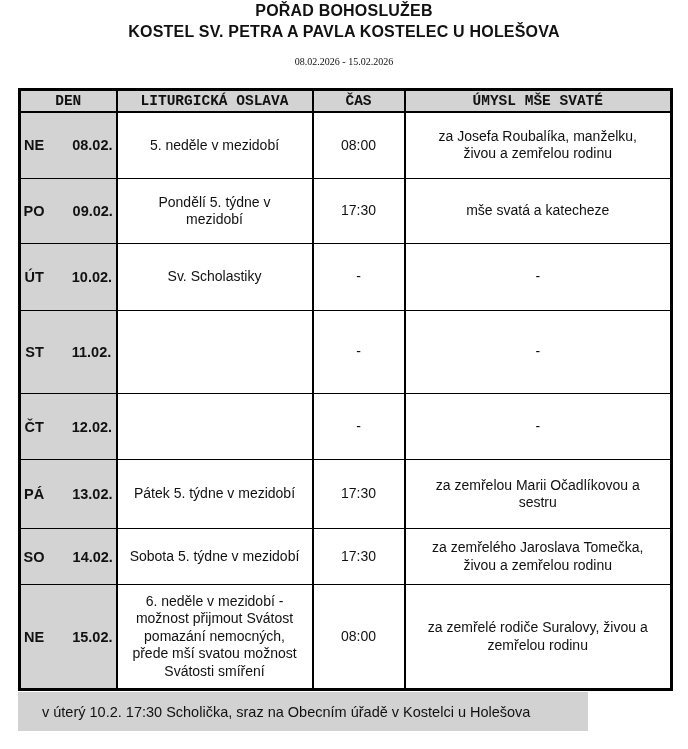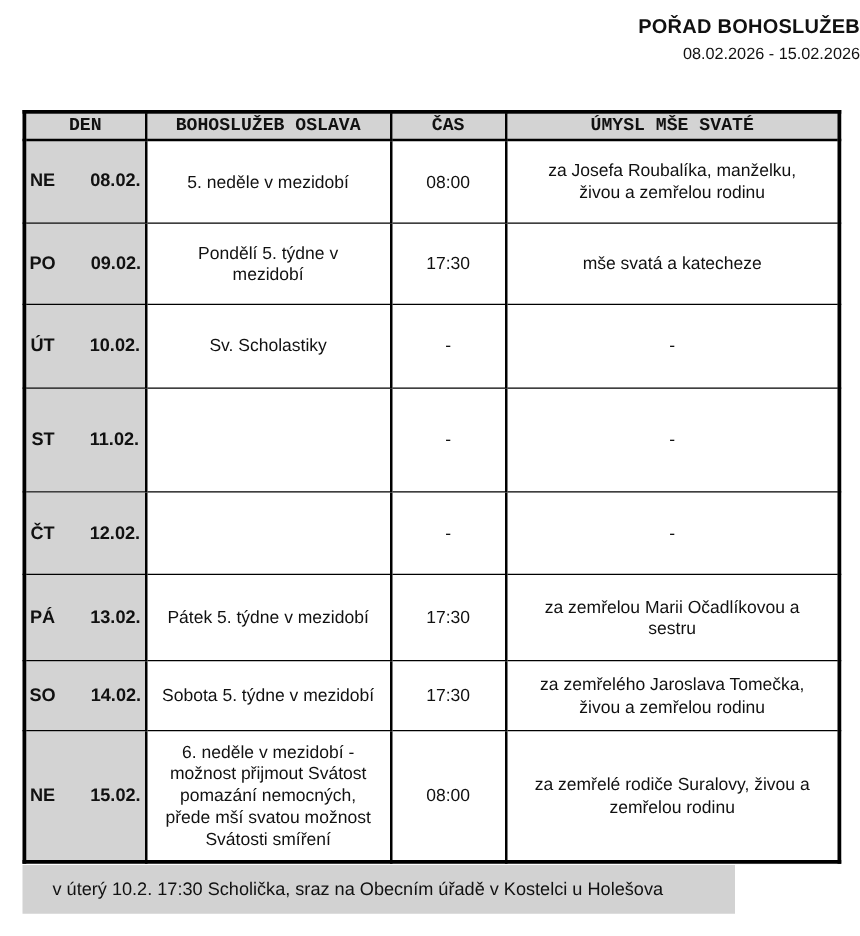--- a/index.html
+++ b/index.html
@@ -15,37 +15,38 @@
     font-family: "Liberation Sans", "DejaVu Sans", sans-serif;
     color: var(--text);
   }
   .page {
     position: relative;
     width: 688px;
     height: 749px;
     overflow: hidden;
   }
   .titles {
-    padding-top: 12px;
-    text-align: right;
+    padding-top: 1px;
+    text-align: center;
     line-height: 1.3;
   }
   .title {
     font-size: 16px;
     font-weight: bold;
     letter-spacing: 0.2px;
   }
   .subtitle {
     font-size: 16px;
     font-weight: bold;
     letter-spacing: 0.2px;
   }
   .daterange {
-    font-size: 13px;
-    margin-top: 2px;
+    font-size: 10px;
+    margin-top: 12px;
+    font-family: Liberation Serif, serif;
   }
   table.schedule {
     position: absolute;
     left: 18px;
     top: 88px;
     width: 652px;
     border-collapse: collapse;
     table-layout: fixed;
     border: 3px solid var(--border);
   }
@@ -106,34 +107,35 @@
     padding-left: 24px;
   }
 </style>
 </head>
 <body>
 
 <div class="page">
 
   <div class="titles">
     <div class="title">POŘAD BOHOSLUŽEB</div>
+    <div class="subtitle">KOSTEL SV. PETRA A PAVLA KOSTELEC U HOLEŠOVA</div>
     <div class="daterange">08.02.2026 - 15.02.2026</div>
   </div>
 
   <table class="schedule">
     <colgroup>
       <col style="width:97px">
       <col style="width:196px">
       <col style="width:92px">
       <col style="width:267px">
     </colgroup>
     <thead>
       <tr>
         <th>DEN</th>
-        <th>BOHOSLUŽEB OSLAVA</th>
+        <th>LITURGICKÁ OSLAVA</th>
         <th>ČAS</th>
         <th>ÚMYSL MŠE SVATÉ</th>
       </tr>
     </thead>
     <tbody id="rows">
   <tr>
     <td class="day-cell">
       <span class="day">NE</span><span class="date">08.02.</span>
     </td>
     <td class="celebration-cell">5. neděle v mezidobí</td>

